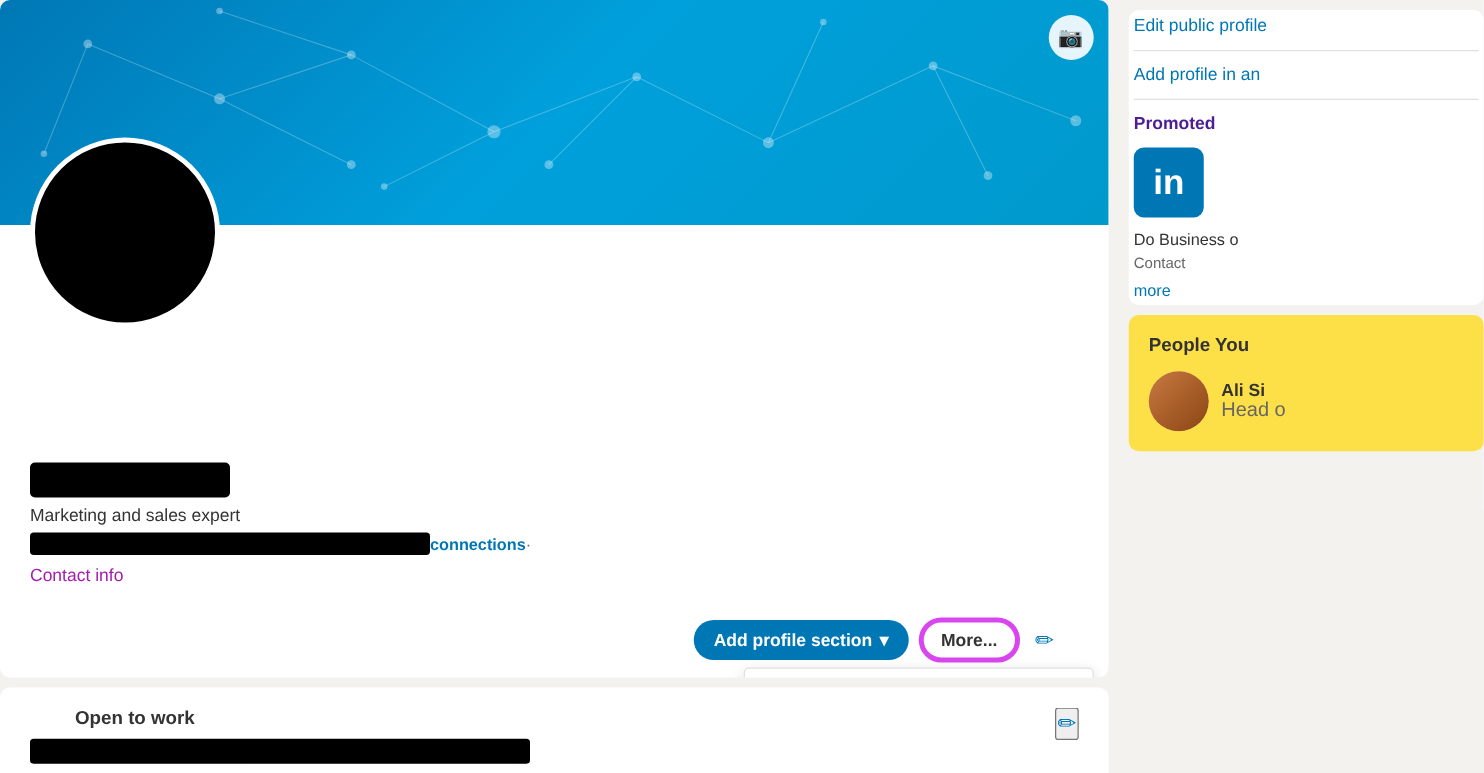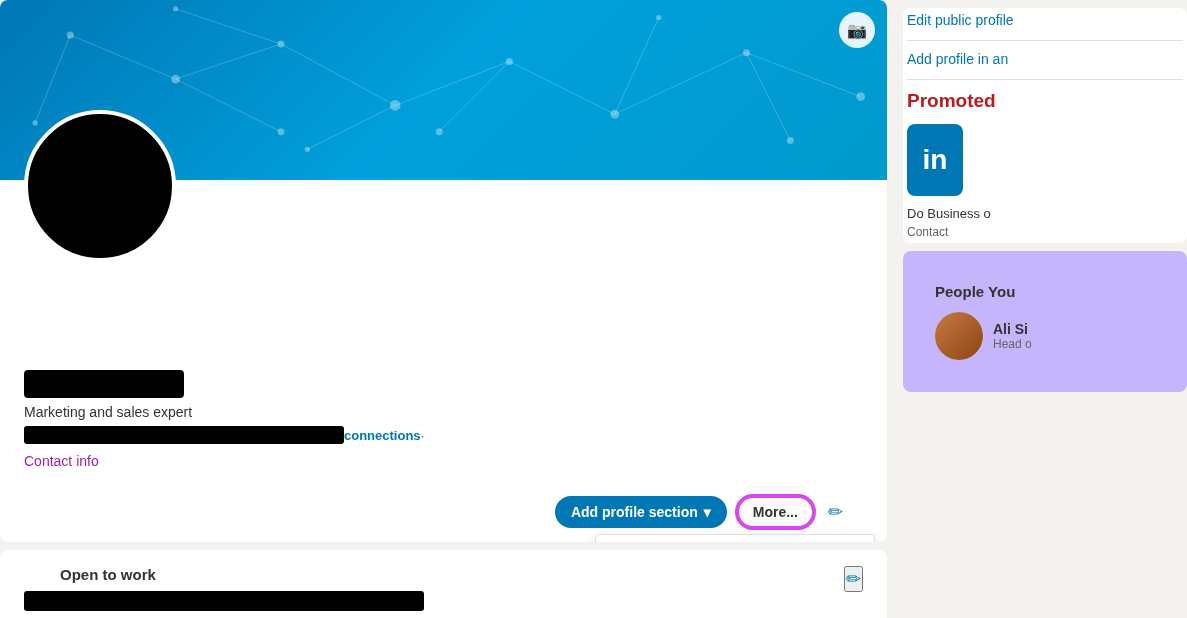--- a/index.html
+++ b/index.html
@@ -257,29 +257,29 @@
       margin-bottom: 12px;
     }
 
     .sidebar-divider {
       border: none;
       border-top: 1px solid #e0e0e0;
       margin: 10px 0;
     }
 
     .sidebar-label {
-      font-size: 19px;
-      font-weight: 600;
-      color: #b91c1c;
+      font-size: 14px;
+      font-weight: 600;
+      color: #4c1d95;
       margin-bottom: 12px;
     }
 
     .linkedin-logo {
       width: 56px;
-      height: 72px;
+      height: 56px;
       background: #0077b5;
       border-radius: 8px;
       display: flex;
       align-items: center;
       justify-content: center;
       color: #fff;
       font-size: 28px;
       font-weight: 900;
       margin-bottom: 10px;
     }
@@ -298,23 +298,23 @@
     .sidebar-more-link {
       color: #0077b5;
       font-size: 13px;
       cursor: pointer;
       display: block;
       margin-top: 8px;
     }
 
     
     .people-section {
-      background: #c4b5fd;
+      background: #fde047;
       border-radius: 8px;
-      padding: 32px;
+      padding: 16px;
     }
 
     .people-title {
       font-size: 15px;
       font-weight: 600;
       color: #333;
       margin-bottom: 12px;
     }
 
     .person-item {
@@ -332,21 +332,21 @@
       flex-shrink: 0;
     }
 
     .person-name {
       font-size: 14px;
       font-weight: 600;
       color: #333;
     }
 
     .person-title {
-      font-size: 12px;
+      font-size: 16px;
       color: #666;
     }
 
     
     .network-dot {
       fill: rgba(255,255,255,0.35);
     }
     .network-line {
       stroke: rgba(255,255,255,0.25);
       stroke-width: 1;
@@ -447,20 +447,21 @@
 <div class="right-sidebar">
   <div class="sidebar-section">
     <a class="sidebar-link">Edit public profile</a>
     <hr class="sidebar-divider">
     <a class="sidebar-link">Add profile in an</a>
     <hr class="sidebar-divider">
     <div class="sidebar-label">Promoted</div>
     <div class="linkedin-logo">in</div>
     <div class="sidebar-promo-text">Do Business o</div>
     <div class="sidebar-promo-sub">Contact</div>
+    <a class="sidebar-more-link">more</a>
   </div>
 
   <div class="people-section">
     <div class="people-title">People You</div>
     <div class="person-item">
       <div class="person-avatar">
 
         <div style="width:100%;height:100%;background:linear-gradient(135deg,#c87941,#8b4513);border-radius:50%;"></div>
       </div>
       <div>

